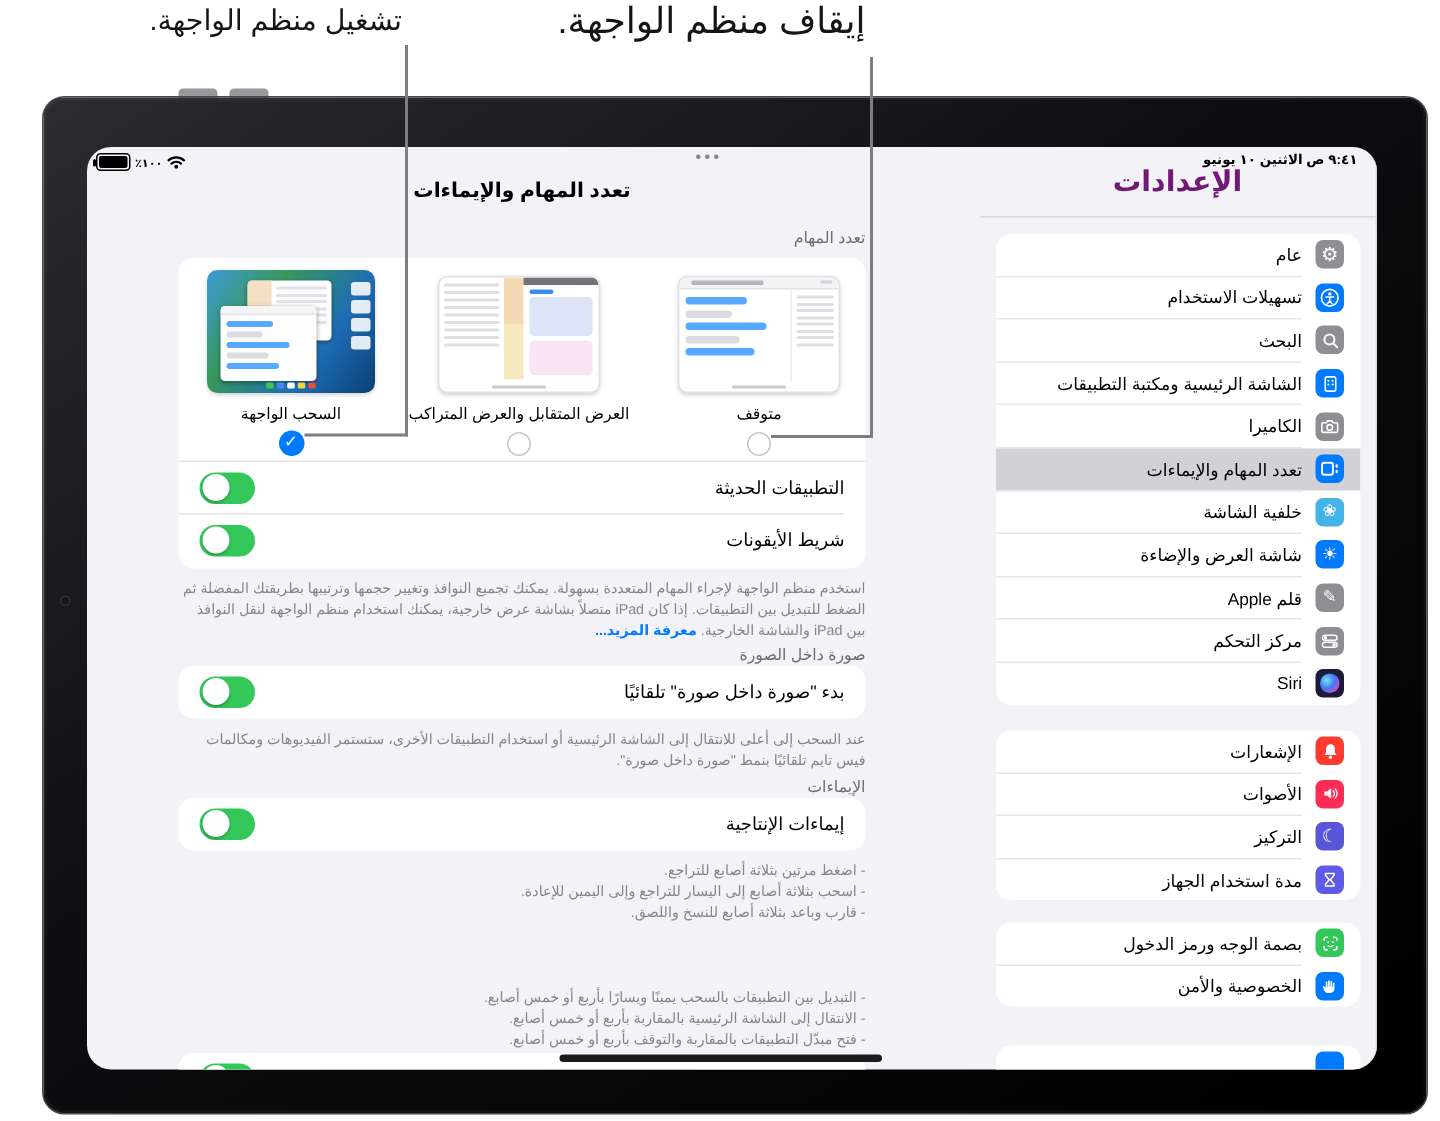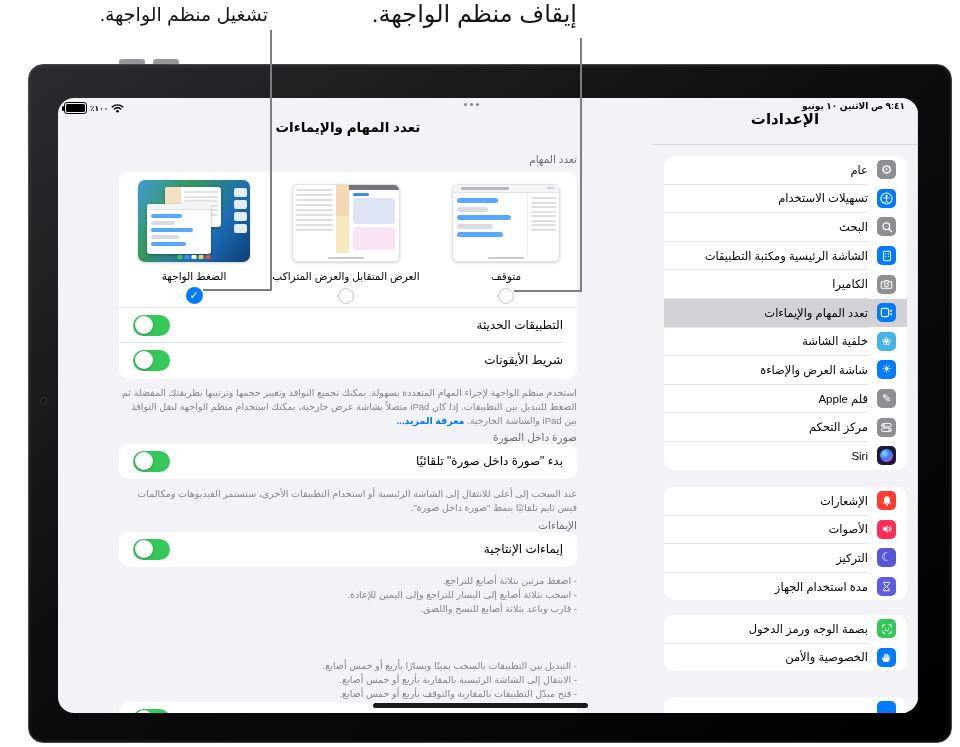--- a/index.html
+++ b/index.html
@@ -115,21 +115,21 @@
   .st-back .lines{flex:1;padding:4px 3px;display:flex;flex-direction:column;gap:2.5px;}
   .st-back .lines i{height:2px;background:#e2e2e6;border-radius:1px;}
   .st-front{left:9px;top:24px;width:64px;height:50px;}
   .st-front .t-top{height:5px;}
   .st-front .rows{padding:4px;display:flex;flex-direction:column;gap:3px;}
   .st-front .rows i{height:4px;border-radius:2px;}
   .st-dock{position:absolute;bottom:3px;left:50%;transform:translateX(-50%);display:flex;gap:2px;}
   .st-dock i{width:5px;height:4px;border-radius:1px;}
 
   
-  .sb-title{position:absolute;top:12px;left:0;width:100%;text-align:center;font-size:15px;font-weight:700;color:#000000;}
+  .sb-title{position:absolute;top:12px;left:0;width:100%;text-align:center;font-size:19px;font-weight:700;color:#701a75;}
   .sb-divider{position:absolute;top:46px;left:0;width:100%;height:1px;background:#d9d9de;}
   .sb-group{position:absolute;left:11px;width:243px;background:#fff;border-radius:10px;overflow:hidden;}
   .g1{top:58px;} .g2{top:389px;} .g3{top:517px;} .g4{top:599px;}
   .sb-row{height:27.6px;display:flex;align-items:center;gap:9px;padding:0 11px;direction:rtl;}
   .sb-row.sel{background:#d1d1d6;}
   .sb-icon{width:19px;height:19px;border-radius:5px;flex-shrink:0;display:flex;align-items:center;justify-content:center;
        color:#fff;overflow:hidden;}
   .sb-label{font-size:11.5px;color:#000;white-space:nowrap;}
   .sb-sep{height:1px;background:#e7e7ea;margin-right:39px;}
   .siri-orb{width:13px;height:13px;border-radius:50%;
@@ -270,21 +270,21 @@
                     </div>
                   </div>
                   <div class="st-dock">
                     <i style="background:#41c44f"></i>
                     <i style="background:#3e8bef"></i>
                     <i style="background:#fff"></i>
                     <i style="background:#f2d43e"></i>
                     <i style="background:#ea4b3f"></i>
                   </div>
                 </div>
-                <span class="mode-name">الضغط الواجهة</span>
+                <span class="mode-name">السحب الواجهة</span>
                 <span class="check">✓</span>
               </div>
             </div>
           <div class="sep sep-full"></div>
           <div id="card1-rows">
               <div class="row">
                 <span class="row-label">التطبيقات الحديثة</span>
                 <span class="sw"></span>
               </div>
               <div class="sep"></div>

